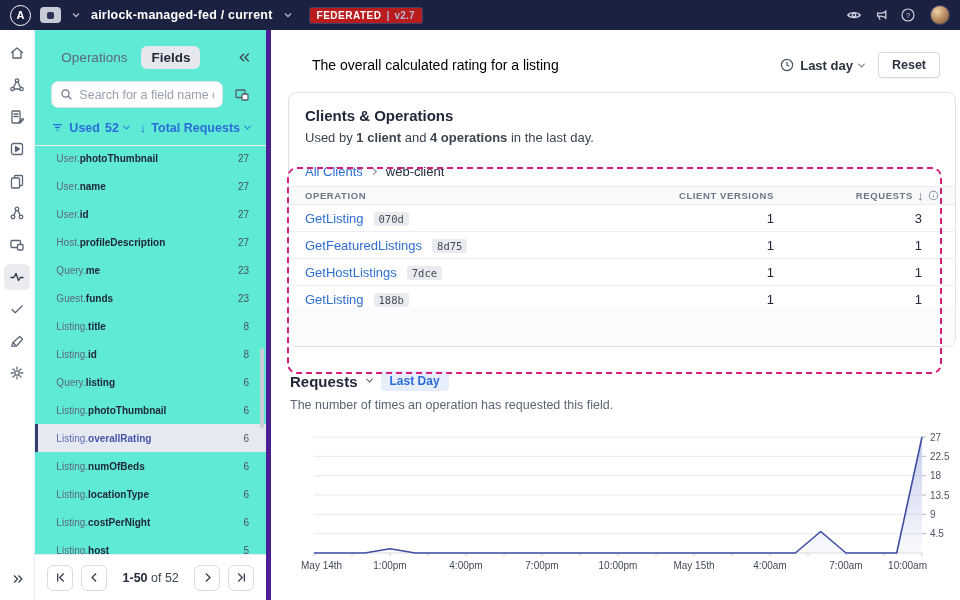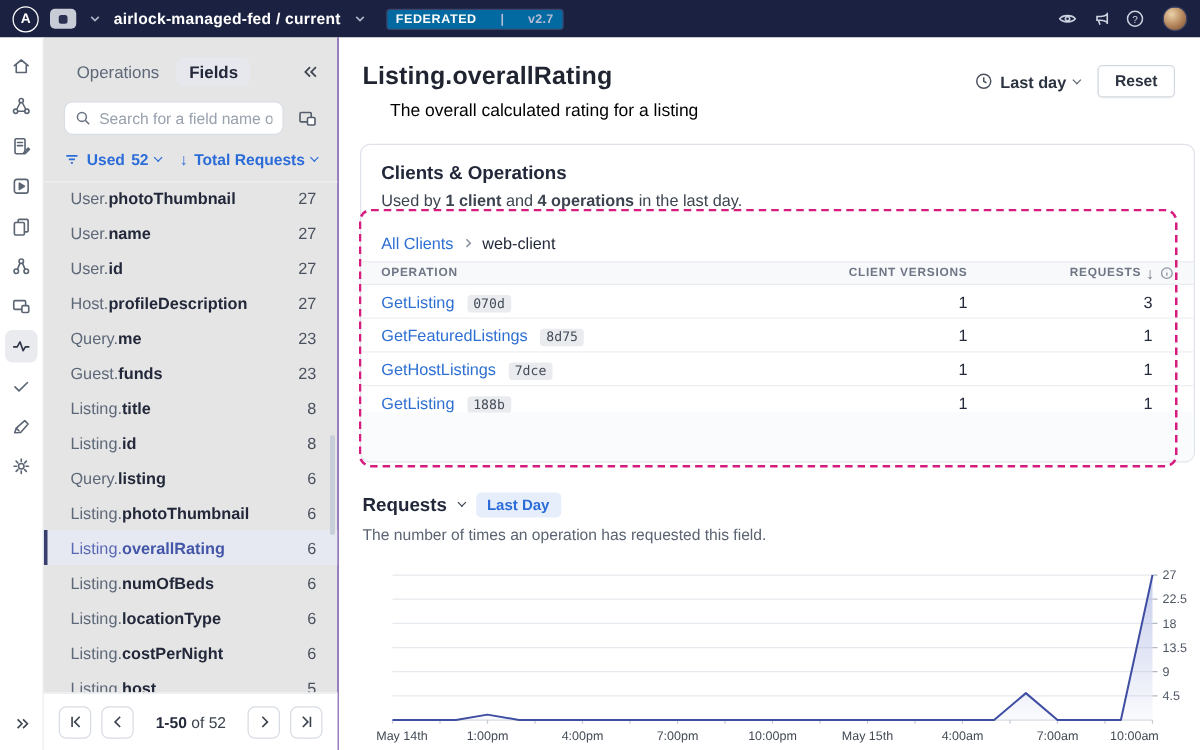--- a/index.html
+++ b/index.html
@@ -11,42 +11,42 @@
   
   .topbar { height:30px; background:#1b2140; display:flex; align-items:center;
     padding:0 10px; gap:9px; color:#fff; }
   .logo { width:21px; height:21px; border:1.6px solid #fff; border-radius:50%;
     display:flex; align-items:center; justify-content:center; font-size:11px; font-weight:bold; }
   .org-badge { width:21px; height:16px; background:#c7ccd6; border-radius:4px;
     display:flex; align-items:center; justify-content:center; }
   .org-badge i { display:block; width:7px; height:7px; background:#2a3152; border-radius:2px; }
   .tb-chev { color:#aeb4c8; }
   .graph-name { font-size:12.5px; font-weight:600; letter-spacing:.2px; }
-  .fed-badge { margin-left:6px; background:#0369a1; border:1px solid #3b436a; border-radius:3px;
-    padding:2px 7px; font-size:10px; font-weight:700; letter-spacing:.5px; display:flex; gap:19px; align-items:center; }
+  .fed-badge { margin-left:6px; background:#b91c1c; border:1px solid #3b436a; border-radius:3px;
+    padding:2px 7px; font-size:10px; font-weight:700; letter-spacing:.5px; display:flex; gap:5px; align-items:center; }
   .fed-badge .ver { color:#b6bdd4; font-weight:600; letter-spacing:.2px; }
   .tb-spacer { flex:1; }
   .tb-icon { color:#cdd2e0; width:18px; height:18px; display:flex; align-items:center; justify-content:center; }
   .avatar { width:20px; height:20px; border-radius:50%; margin-left:4px;
     background:radial-gradient(circle at 35% 30%, #ecd2a8 0%, #b3835a 55%, #6e4a30 100%);
     border:1px solid #3a4164; }
 
   
   .shell { display:flex; height:570px; }
 
   
   .rail { width:36px; background:#fff; border-right:1px solid #e9ebee; position:relative;
     display:flex; flex-direction:column; align-items:center; padding-top:10px; gap:6px; }
   .rail-item { width:26px; height:26px; border-radius:6px; color:#5b6573;
     display:flex; align-items:center; justify-content:center; }
   .rail-item.sel { background:#e9ebef; color:#2e3646; }
   .rail-expand { position:absolute; bottom:14px; left:0; width:36px; display:flex; justify-content:center; color:#3c4450; }
 
   
-  .sidebar { width:240px; border-right:1px solid #4c1d95; position:relative; background:#e5e5e5; }
+  .sidebar { width:240px; border-right:5px solid #4c1d95; position:relative; background:#5eead4; }
   .sb-tabs { display:flex; align-items:center; gap:4px; padding:16px 14px 9px 16px; }
   .tab { font-size:13.5px; color:#5d6878; padding:4px 10px; border-radius:6px; white-space:nowrap; }
   .tab.active { background:#e6e8ed; color:#23293a; font-weight:700; }
   .collapse-btn { margin-left:auto; color:#3c4450; }
   .sb-search { display:flex; align-items:center; gap:7px; padding:3px 12px 3px 16px; }
   .search-box { flex:1; height:27px; border:1px solid #d9dee5; border-radius:7px; background:#fff;
     display:flex; align-items:center; gap:6px; padding:0 8px; overflow:hidden; }
   .search-box svg { flex:none; color:#6b7484; }
   .search-box input { border:none; outline:none; width:100%; font-size:12.5px;
     font-family:"Liberation Sans",sans-serif; color:#2c3340; background:transparent; }
@@ -54,21 +54,21 @@
   .search-extra { color:#545d6b; width:24px; height:24px; display:flex; align-items:center; justify-content:center; }
   .sb-filter { display:flex; align-items:center; padding:9px 16px 10px 16px; color:#2b6cd9;
     font-size:12.5px; font-weight:700; border-bottom:1px solid #eef0f3; }
   .sbf-left, .sbf-right { display:flex; align-items:center; gap:5px; }
   .sbf-right { margin-left:auto; }
   .chev { width:5px; height:5px; border-right:1.6px solid currentColor; border-bottom:1.6px solid currentColor;
     transform:rotate(45deg) translate(-1px,-1px); display:inline-block; }
   .dn-arrow { font-size:13px; font-weight:400; }
 
   .field-list { position:absolute; top:114px; bottom:46px; left:0; right:0; overflow:hidden; }
-  .frow { height:28px; display:flex; align-items:center; padding:0 17px 0 21px; font-size:13px; cursor:pointer; }
+  .frow { height:28px; display:flex; align-items:center; padding:0 17px 0 21px; font-size:10px; cursor:pointer; }
   .fparent { color:#5d6878; }
   .fname { color:#22283a; font-weight:700; }
   .fcount { margin-left:auto; color:#4a515e; }
   .frow.sel { background:#e7e9f2; border-left:3px solid #383e6e; padding-left:18px; }
   .frow.sel .fparent { color:#5b69b4; }
   .frow.sel .fname  { color:#4356a8; }
   .sb-scrollthumb { position:absolute; right:2px; top:318px; width:4px; height:80px;
     background:#c9cfd8; border-radius:2px; }
 
   .sb-pagination { position:absolute; left:0; right:0; bottom:0; height:46px; background:#fff;
@@ -414,21 +414,20 @@
       <span class="pg-btn">
         <svg width="13" height="13" viewBox="0 0 16 16" fill="none" stroke="currentColor" stroke-width="1.6">
             <path d="M11.5 3v10M4 3l5 5-5 5"></path>
           </svg>
       </span>
     </div>
   </aside>
 
   <main class="main">
     <div class="main-inner">
-      <h1 class="page-title"><span class="tp">Listing.</span><span class="tf">overallRating</span></h1>
       <div class="page-sub">The overall calculated rating for a listing</div>
     </div>
     <div class="main-controls">
       <span class="time-range">
         <span>
           <svg width="14" height="14" viewBox="0 0 14 14" fill="none" stroke="#4a5260" stroke-width="1.2">
               <circle cx="7" cy="7" r="5.6"></circle>
               <path d="M7 3.8V7l2.2 1.3"></path>
             </svg>
         </span>

